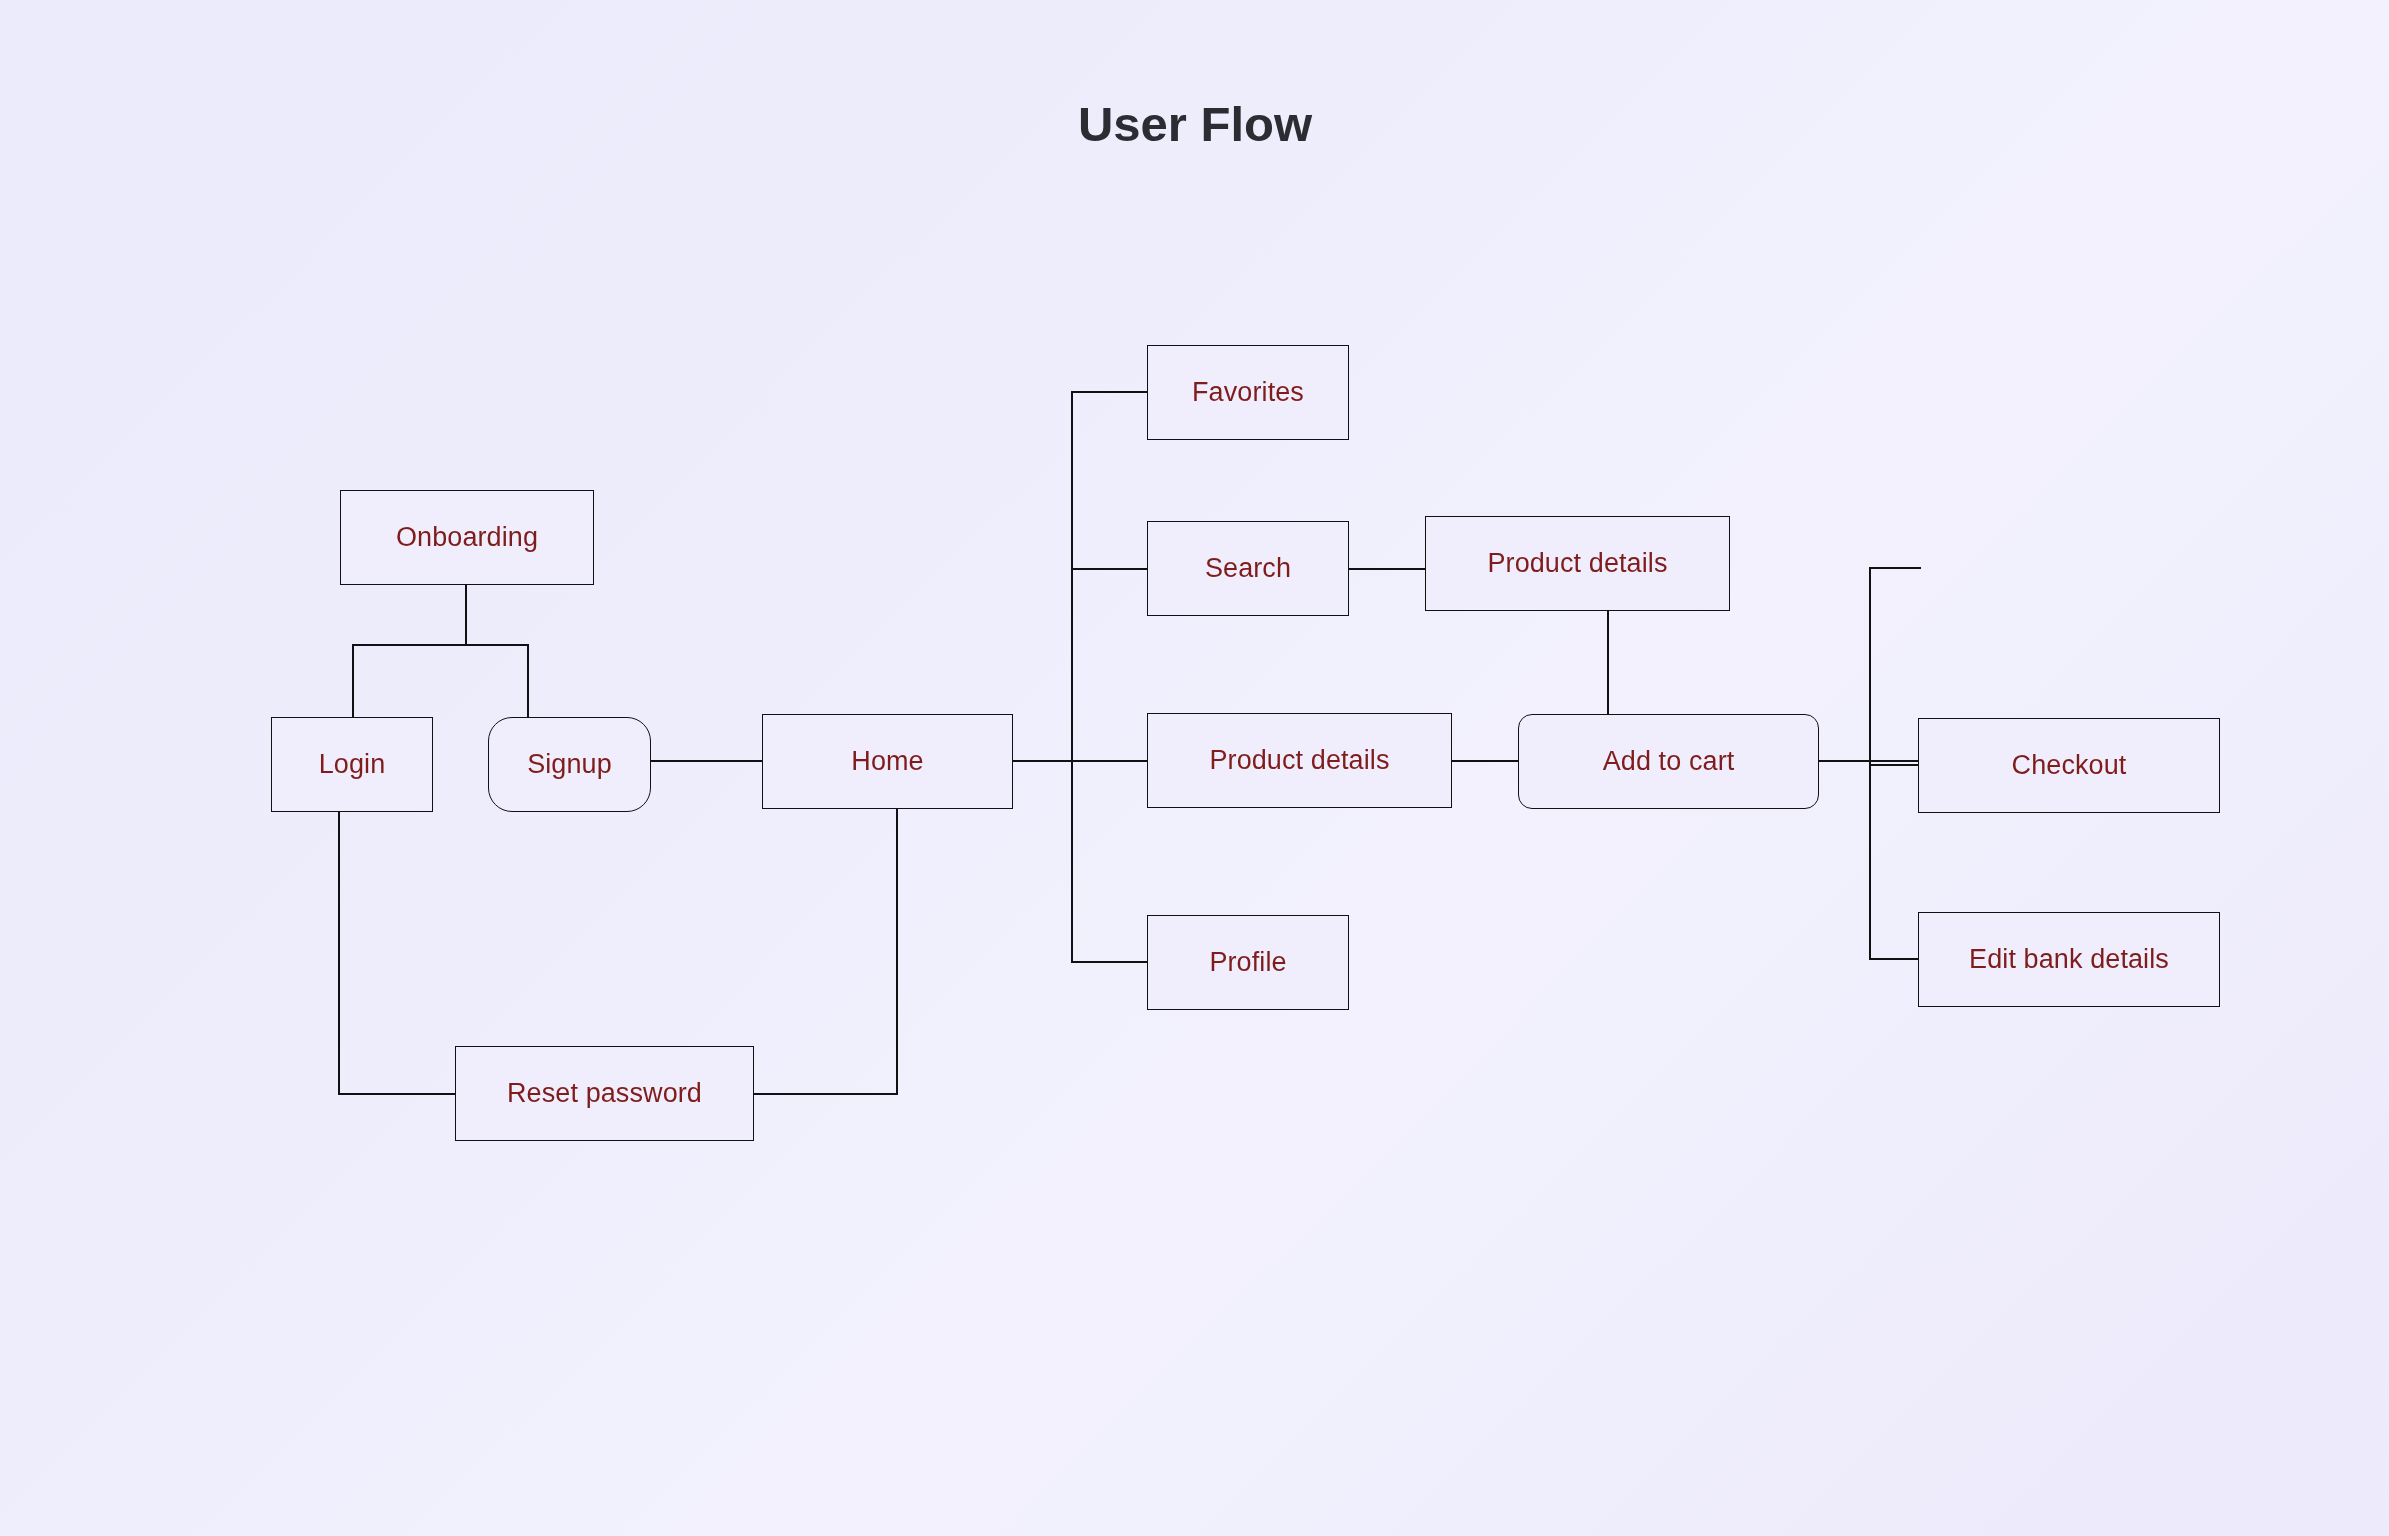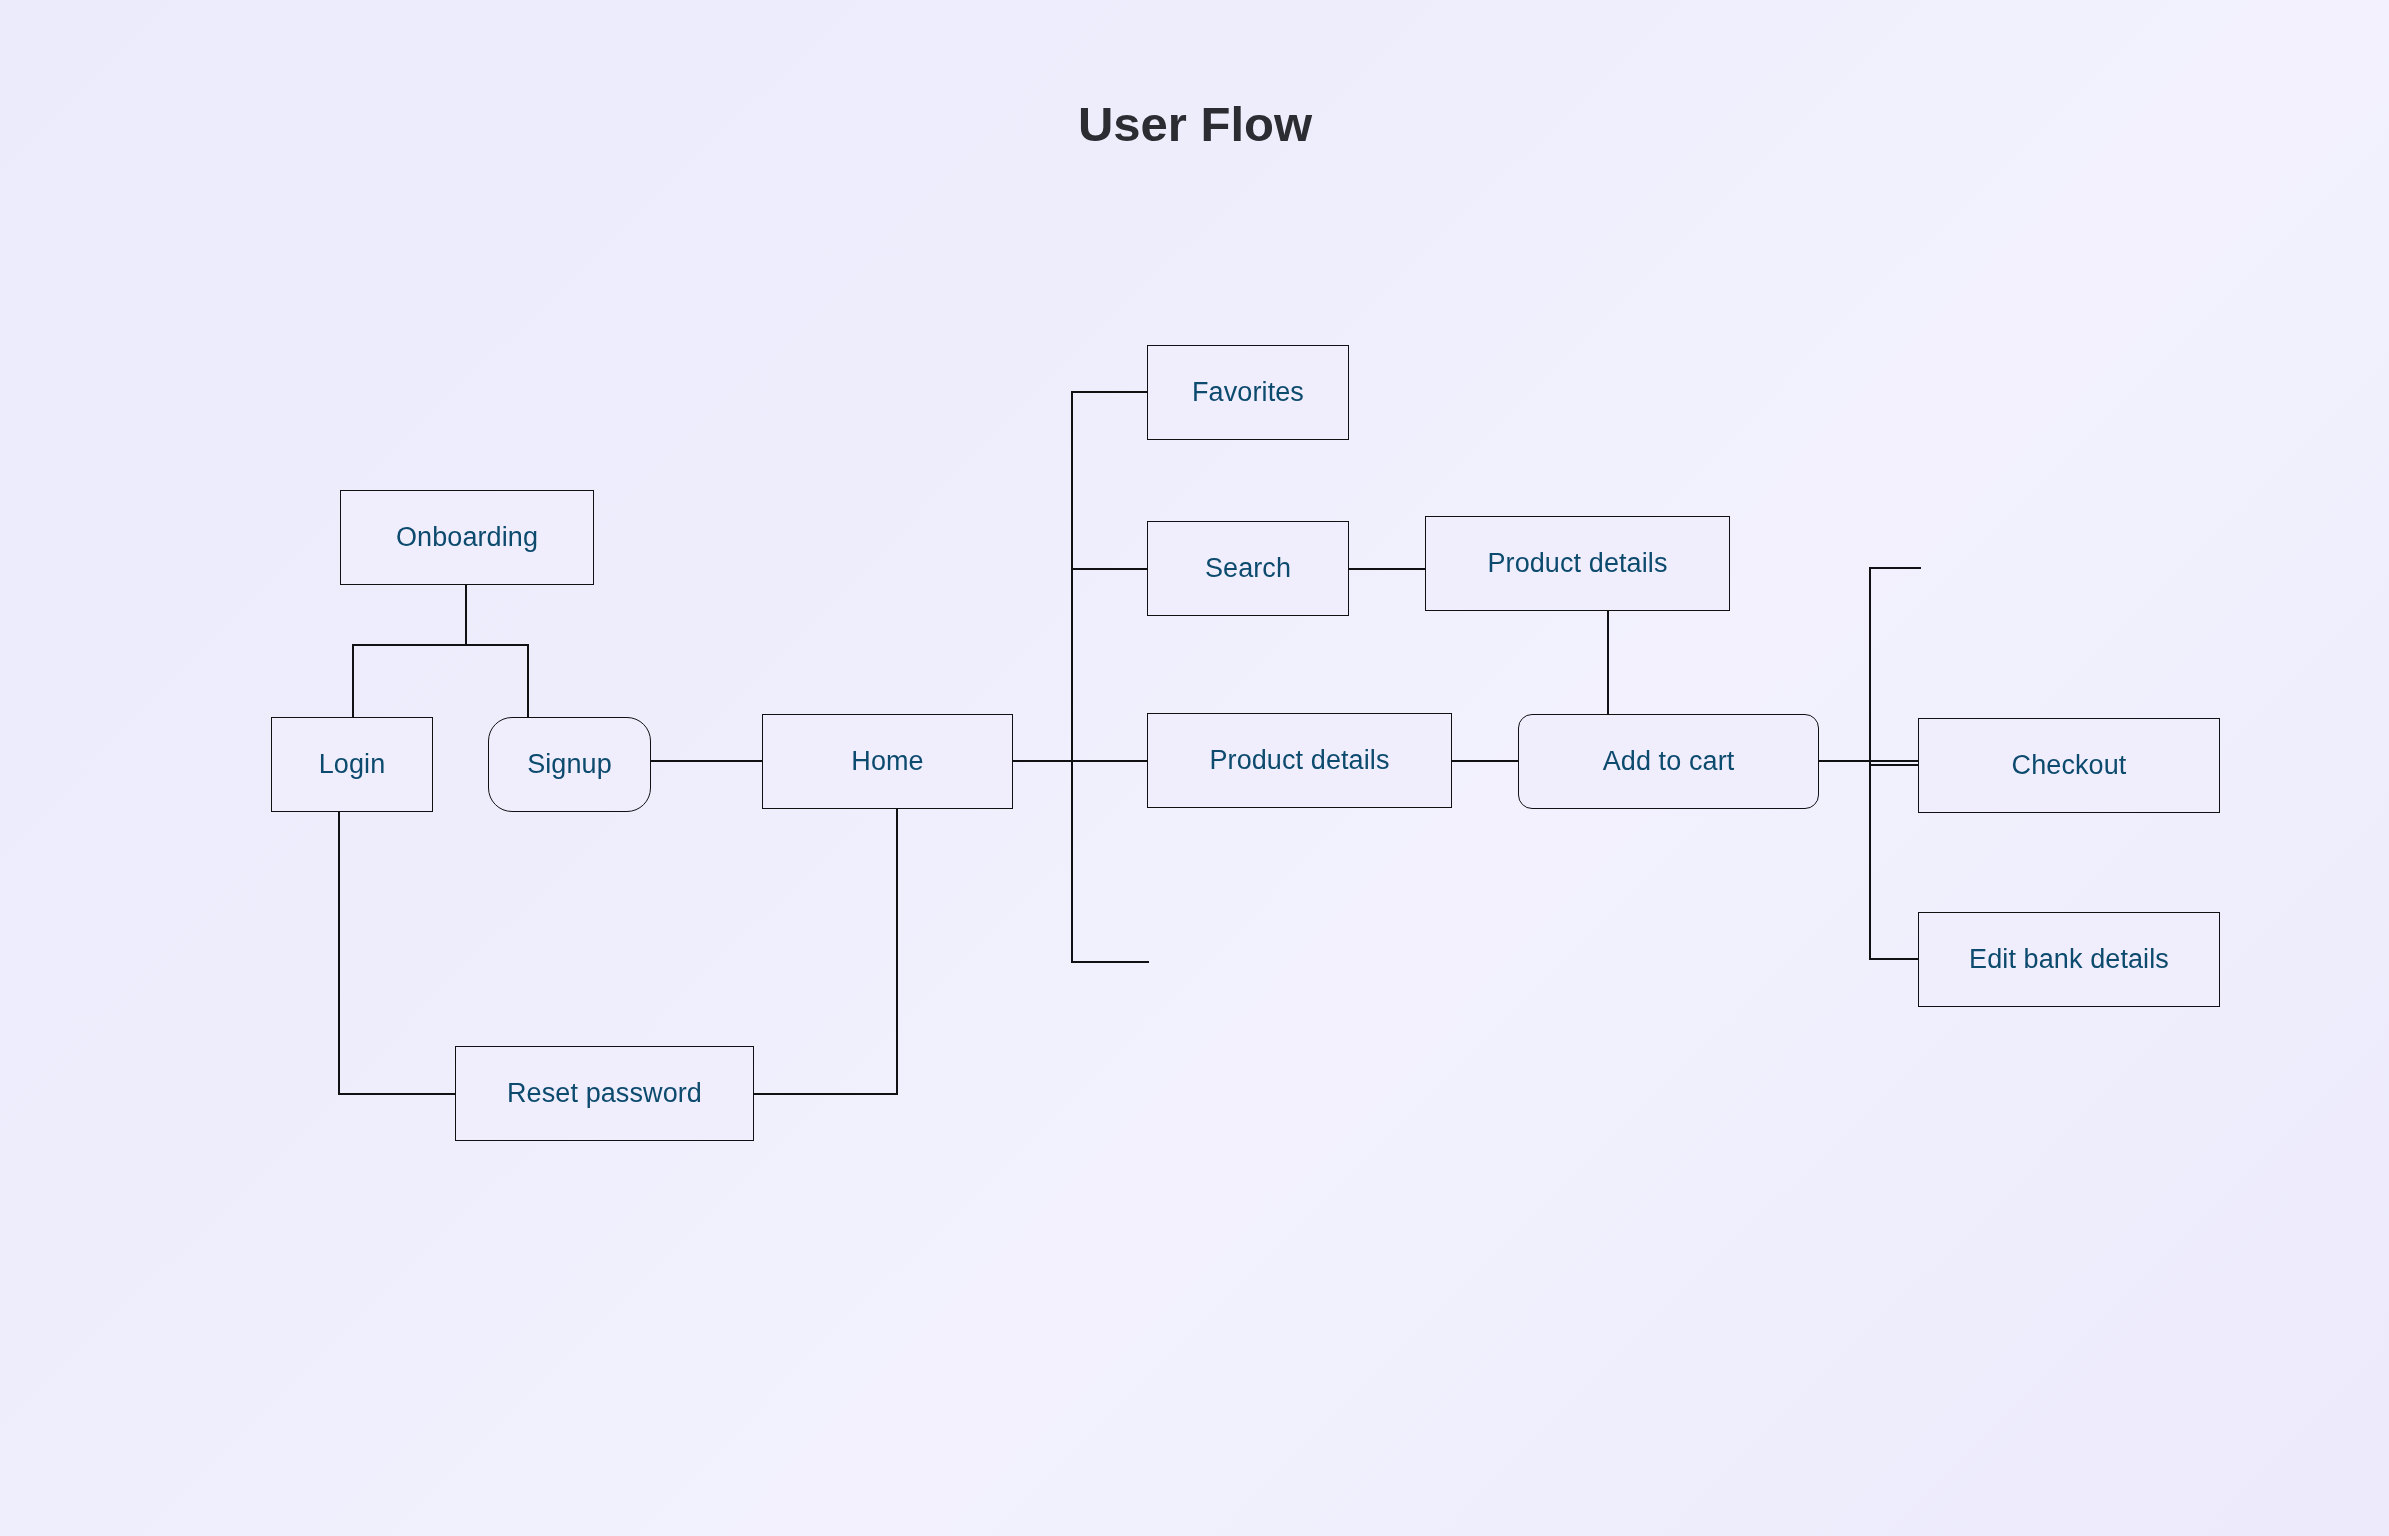--- a/index.html
+++ b/index.html
@@ -30,21 +30,21 @@
     color: #2c2c33;
     line-height: 1;
   }
   .node {
     position: absolute;
     border: 1.9px solid #111114;
     background: #f0eefc;
     display: flex;
     align-items: center;
     justify-content: center;
-    color: #0c4a6e;
+    color: #7f1d1d;
     font-size: 27px;
     font-weight: 400;
     line-height: 1;
     white-space: nowrap;
     letter-spacing: 0.1px;
   }
   .edge {
     position: absolute;
     background: #111114;
   }
@@ -116,20 +116,23 @@
     </div>
   <div class="node" style="left:1425px; top:516px;  width:305px; height:95px;">
       <span>Product details</span>
     </div>
   <div class="node" style="left:1147px; top:713px; width:305px; height:95px;">
       <span>Product details</span>
     </div>
   <div class="node" style="left:1518px; top:714px; width:301px; height:95px;border-radius:14px;">
       <span>Add to cart</span>
     </div>
+  <div class="node" style="left:1147px; top:915px; width:202px; height:95px;">
+      <span>Profile</span>
+    </div>
   <div class="node" style="left:1918px; top:718px; width:302px; height:95px;">
       <span>Checkout</span>
     </div>
   <div class="node" style="left:1918px; top:912px; width:302px; height:95px;">
       <span>Edit bank details</span>
     </div>
 
 </div>
 
 

